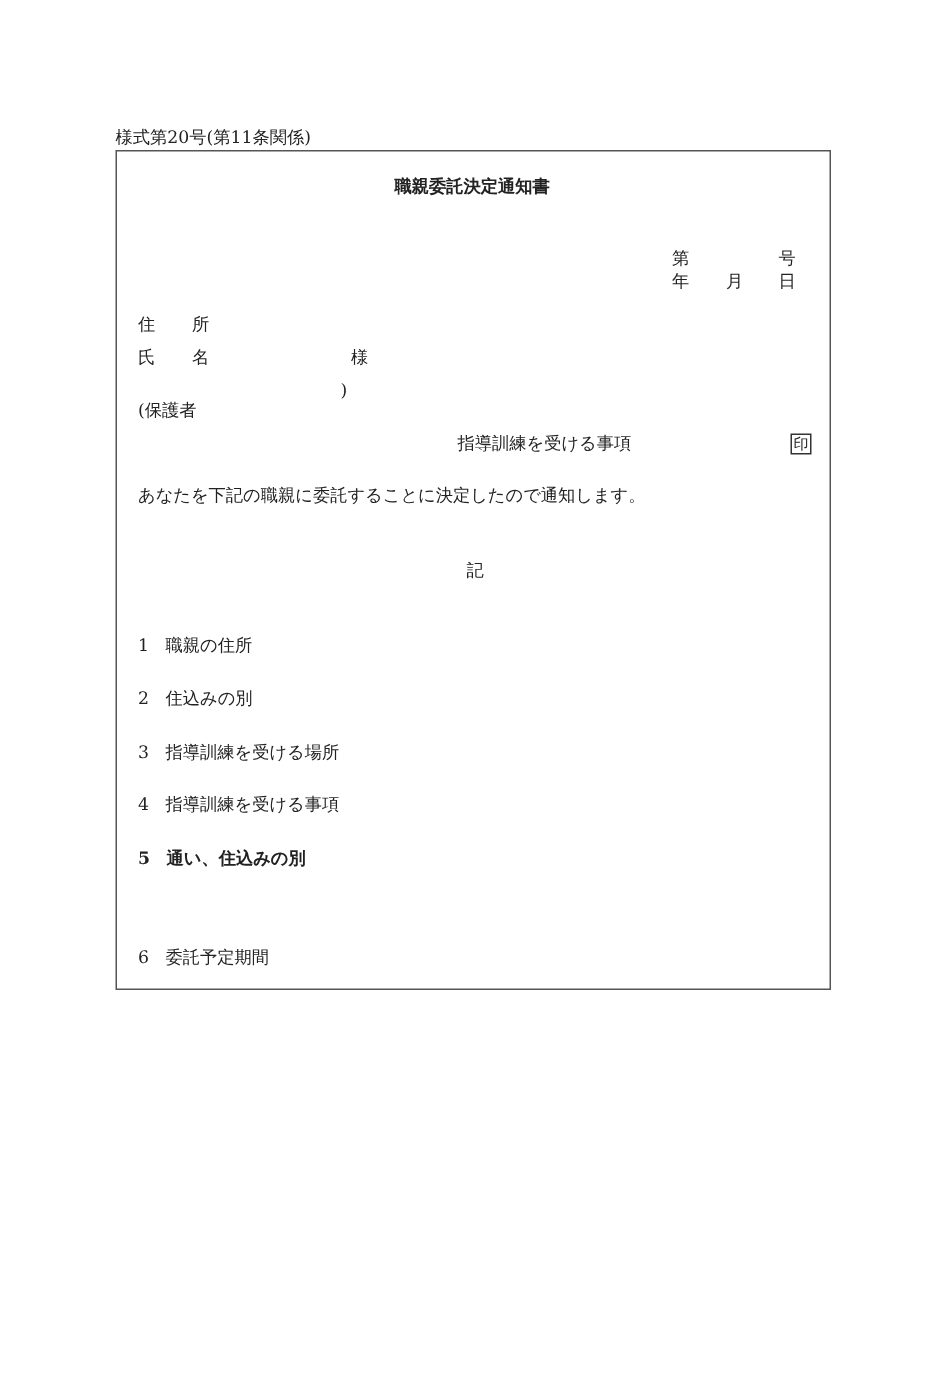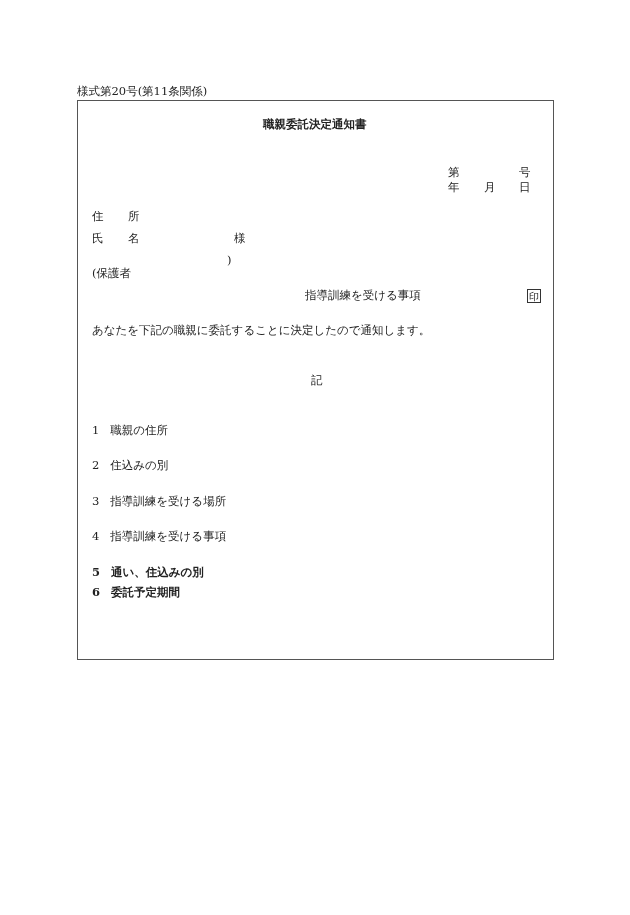--- a/index.html
+++ b/index.html
@@ -36,13 +36,13 @@
 
 <div class="abs" style="left:92px;top:325px;">あなたを下記の職親に委託することに決定したので通知します。</div>
 
 <div class="abs" style="left:311px;top:375px;">記</div>
 
 <div class="abs" style="left:92px;top:425px;"><span>1</span><span style="margin-left:11px;">職親の住所</span></div>
 <div class="abs" style="left:92px;top:460px;"><span>2</span><span style="margin-left:11px;">住込みの別</span></div>
 <div class="abs" style="left:92px;top:496px;"><span>3</span><span style="margin-left:11px;margin-top:28px;">指導訓練を受ける場所</span></div>
 <div class="abs" style="left:92px;top:531px;"><span>4</span><span style="margin-left:11px;">指導訓練を受ける事項</span></div>
 <div class="abs" style="left:92px;top:567px;font-weight:bold;"><span>5</span><span style="margin-left:11px;">通い、住込みの別</span></div>
-<div class="abs" style="left:92px;top:587px;font-weight:bold;"><span>6</span><span style="margin-left:11px;">委託予定期間</span></div>
+<div class="abs" style="left:92px;top:633px;"><span>6</span><span style="margin-left:11px;">委託予定期間</span></div>
 
 </body></html>

